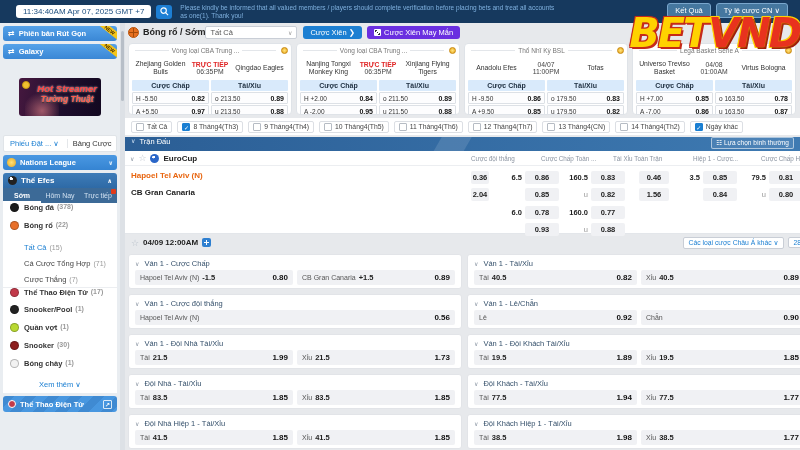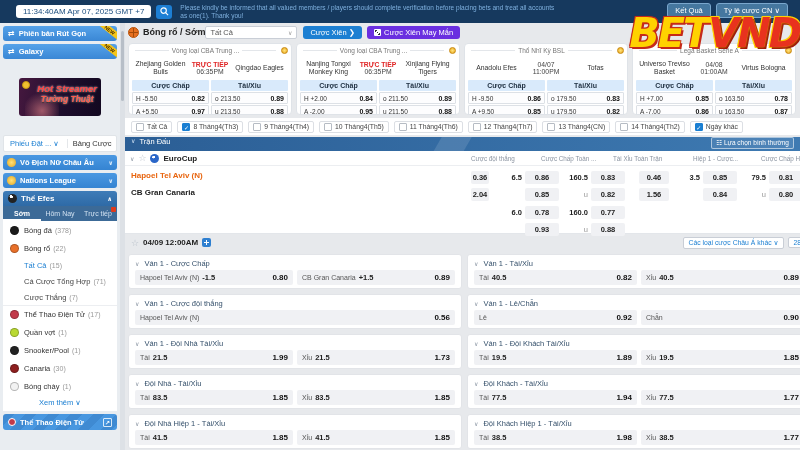--- a/index.html
+++ b/index.html
@@ -40,21 +40,21 @@
   .league-btn .chev { margin-left:auto; font-size:6px; color:#d9ebfb; }
   .sports-panel { margin:3px 3px 0 3px; border-radius:3px 3px 0 0; overflow:hidden; }
   .sports-head { height:15px; background:linear-gradient(#3e7cb8,#2e6aa6); color:#fff; font-size:8px; font-weight:bold; display:flex; align-items:center; padding:0 5px; }
   .sports-head .ball-h { width:9px; height:9px; border-radius:50%; background:radial-gradient(circle at 35% 30%,#fff 18%,#222 20%); margin-right:4px; }
   .sports-head .chev { margin-left:auto; font-size:6px; }
   .sports-tabs { height:15px; background:#3c6a97; display:flex; align-items:center; }
   .sports-tabs .st { position:relative; flex:1; text-align:center; font-size:7px; color:#cfe0f0; height:15px; line-height:15px; }
   .sports-tabs .st.active { color:#fff; font-weight:bold; box-shadow:inset 0 -2px 0 #fff; }
   .sports-tabs .st .dot { position:absolute; top:1px; right:1px; width:5px; height:5px; background:#e03a1a; border-radius:1px; }
   .sports-list { background:#fff; }
-  .sp-row { height:18px; display:flex; align-items:center; padding-left:7px; font-size:7.5px; color:#333; }
+  .sp-row { height:18px; display:flex; align-items:flex-start; padding-left:7px; font-size:7.5px; color:#333;font-weight:bold; }
   .sp-row.divider { border-top:1px solid #eceef1; }
   .sp-row .ball { width:9px; height:9px; border-radius:50%; border:1px solid rgba(0,0,0,.25); margin-right:5px; flex:none; }
   .sp-row .cnt { color:#999; font-size:7px; margin-left:3px; }
   .sub-row { height:16px; display:flex; align-items:center; padding-left:21px; font-size:7.5px; color:#444; background:#fff; }
   .sub-row.selected { color:#1b7fd2; }
   .sub-row .cnt { color:#999; font-size:7px; margin-left:3px; }
   .show-more { background:#fff; height:16px; text-align:center; font-size:7.5px; color:#1b7fd2; line-height:16px; }
   .esports-bar { margin:3px; height:16px; border-radius:3px; background:repeating-linear-gradient(135deg,#3f8ad2 0 8px,#4897e0 8px 16px); color:#fff; font-size:7.5px; font-weight:bold; display:flex; align-items:center; padding:0 5px; }
   .esports-bar .hd { width:8px; height:8px; border-radius:50%; background:#c23a4a; border:1px solid #fff; margin-right:4px; }
   .esports-bar .ext { margin-left:auto; width:9px; height:9px; border:1px solid rgba(255,255,255,.8); border-radius:1px; font-size:6px; line-height:8px; text-align:center; }
@@ -187,25 +187,20 @@
       <div class="bt2">Tường Thuật</div>
     </div>
   </div>
   <div class="slip-tabs">
     <div class="t1">Phiếu Đặt ... ∨</div>
     <div class="t2">Bảng Cược</div>
   </div>
   <div id="league-links">
       <div class="league-btn">
         <span class="cup"></span>
-        <span>Vô Địch Nữ Châu Âu</span>
-        <span class="chev">∨</span>
-      </div>
-      <div class="league-btn">
-        <span class="cup"></span>
         <span>Nations League</span>
         <span class="chev">∨</span>
       </div>
     </div>
   <div class="sports-panel">
     <div class="sports-head">
       <span class="ball-h"></span>
       <span>Thể Efes</span>
       <span class="chev">∧</span>
     </div>
@@ -236,32 +231,32 @@
         <div class="sub-row">
           <span>Cược Thắng</span>
           <span class="cnt">(7)</span>
         </div>
         <div class="sp-row divider">
           <span class="ball" style="background: rgb(194, 58, 74);"></span>
           <span>Thể Thao Điện Tử</span>
           <span class="cnt">(17)</span>
         </div>
         <div class="sp-row">
+          <span class="ball" style="background: rgb(34, 34, 34);"></span>
+          <span>Snooker/Pool</span>
+          <span class="cnt">(1)</span>
+        </div>
+        <div class="sp-row">
           <span class="ball" style="background: rgb(185, 217, 50);"></span>
           <span>Quần vợt</span>
           <span class="cnt">(1)</span>
         </div>
         <div class="sp-row">
-          <span class="ball" style="background: rgb(34, 34, 34);"></span>
-          <span>Snooker/Pool</span>
-          <span class="cnt">(1)</span>
-        </div>
-        <div class="sp-row">
           <span class="ball" style="background: rgb(141, 31, 31);"></span>
-          <span>Canaria</span>
+          <span>Snooker</span>
           <span class="cnt">(30)</span>
         </div>
         <div class="sp-row">
           <span class="ball" style="background: rgb(242, 242, 242);"></span>
           <span>Bóng chày</span>
           <span class="cnt">(1)</span>
         </div>
       </div>
     <div class="show-more">Xem thêm ∨</div>
   </div>

